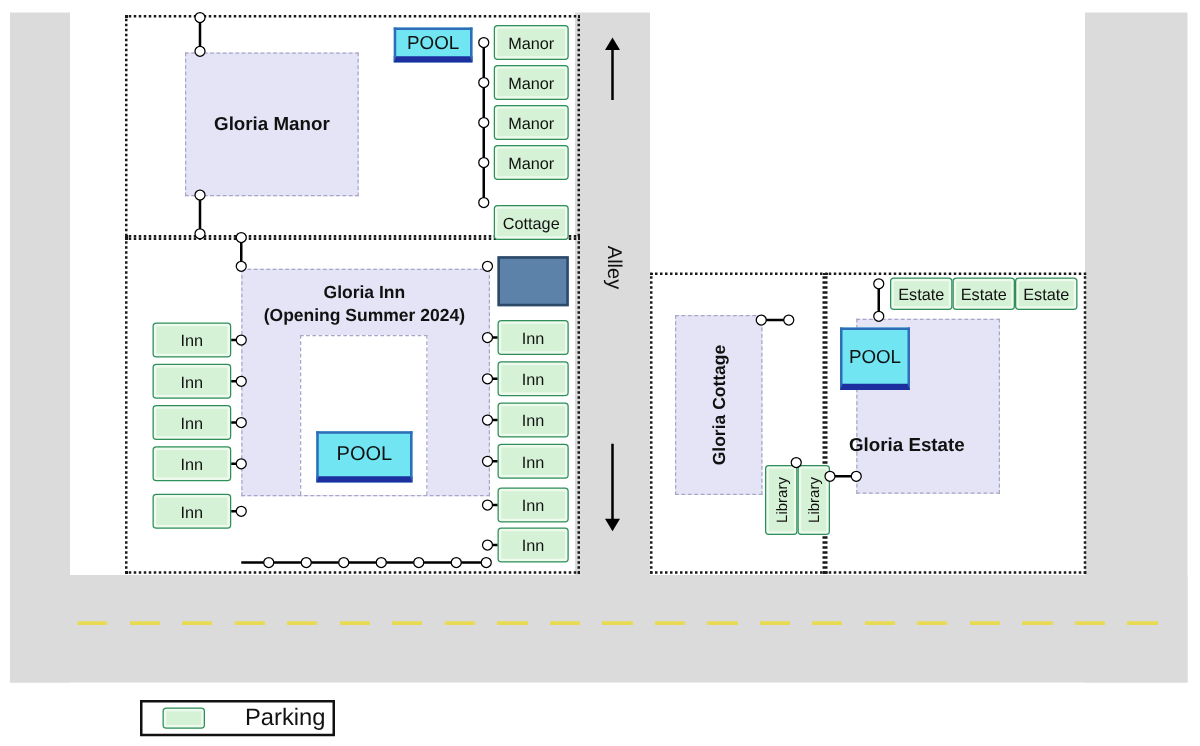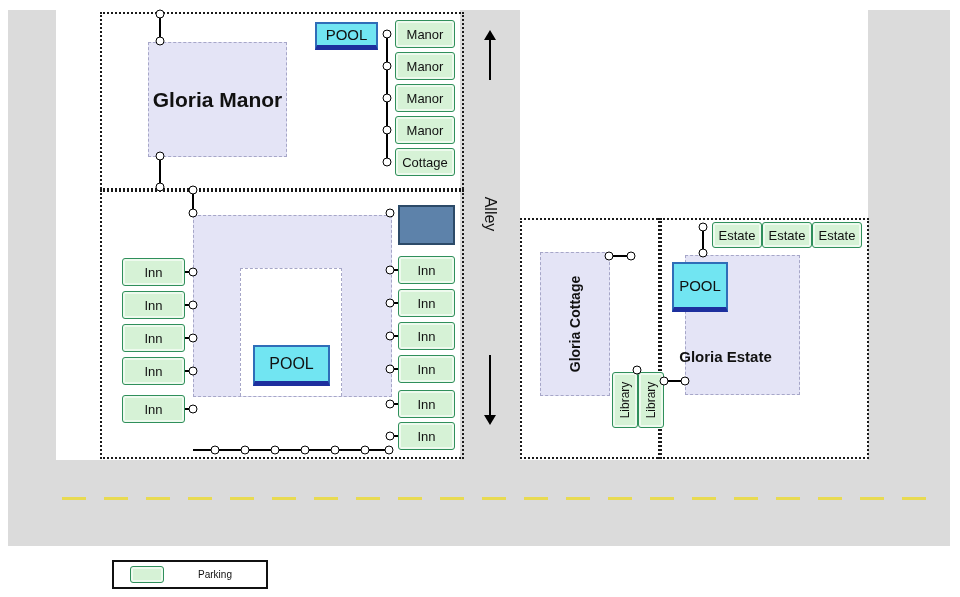--- a/index.html
+++ b/index.html
@@ -5,21 +5,21 @@
   html,body{margin:0;padding:0;background:#fff;}
   #map{position:relative;width:960px;height:597px;background:#ffffff;
        font-family:"Liberation Sans",sans-serif;color:#111;overflow:hidden;}
   .abs{position:absolute;}
   .road{position:absolute;background:#dbdbdb;z-index:0;}
   .lane{position:absolute;height:3px;z-index:1;
         background:repeating-linear-gradient(90deg,#e8da52 0 24px,transparent 24px 42px);}
   .block{position:absolute;border:2px dotted #1a1a1a;z-index:1;}
   .building{position:absolute;background:#e4e4f6;border:1px dashed #a6a6c8;
             display:flex;align-items:center;justify-content:center;text-align:center;z-index:2;}
-  .bname{font-weight:bold;font-size:21px;}
+  .bname{font-weight:bold;font-size:15px;}
   .notch{position:absolute;background:#fff;border:1px dashed #a6a6c8;border-bottom:none;z-index:3;}
   .parking{background:#d6f2d6;border:1.5px solid #2f8f5b;border-radius:3px;
            box-shadow:inset 0 0 0 2px #eefaee;display:flex;align-items:center;
            justify-content:center;font-size:13px;z-index:4;box-sizing:border-box;}
   .pool{position:absolute;background:#71e5f2;border:2px solid #2f6db8;border-bottom:5px solid #1d2f9e;
         display:flex;align-items:center;justify-content:center;font-size:15px;z-index:5;box-sizing:border-box;}
   .rot90{transform:rotate(90deg);white-space:nowrap;display:inline-block;}
   .rotm90{transform:rotate(-90deg);white-space:nowrap;display:inline-block;}
   .dot{position:absolute;width:7px;height:7px;background:#fff;border:1px solid #000;
        border-radius:50%;transform:translate(-50%,-50%);z-index:8;}
@@ -30,21 +30,21 @@
   .arrow .stem{position:absolute;left:6px;width:2px;background:#000;}
   .arrow .head-up{position:absolute;top:0;left:1px;width:0;height:0;
        border-left:6px solid transparent;border-right:6px solid transparent;border-bottom:10px solid #000;}
   .arrow .head-down{position:absolute;bottom:0;left:1px;width:0;height:0;
        border-left:6px solid transparent;border-right:6px solid transparent;border-top:10px solid #000;}
   .alleylabel{position:absolute;display:flex;align-items:center;justify-content:center;
        font-size:16px;z-index:2;}
   .legend{position:absolute;background:#fff;border:2px solid #111;display:flex;
        align-items:center;z-index:6;box-sizing:border-box;}
   .legend .swatch{width:34px;height:17px;margin-left:16px;}
-  .legend .ltext{flex:1;text-align:center;font-size:10px;}
+  .legend .ltext{flex:1;text-align:left;font-size:19px;padding-left:32px;}
   .innname{position:absolute;text-align:center;font-weight:bold;font-size:14px;line-height:1.35;z-index:3;}
   .estname{position:absolute;text-align:center;font-weight:bold;font-size:15px;z-index:6;}
 </style>
 </head>
 <body>
 
 <div id="map">
 
   <div class="road" style="left:8px;top:10px;width:48px;height:536px;"></div>
   <div class="road" style="left:868px;top:10px;width:82px;height:536px;"></div>
@@ -80,26 +80,30 @@
     </div>
   <div class="parking abs" style="left:395px;top:52px;width:60px;height:28px;">
       <span>Manor</span>
     </div>
   <div class="parking abs" style="left:395px;top:84px;width:60px;height:28px;">
       <span>Manor</span>
     </div>
   <div class="parking abs" style="left:395px;top:116px;width:60px;height:28px;">
       <span>Manor</span>
     </div>
-  <div class="parking abs" style="left:395px;top:148px;width:60px;height:28px;">
+  <div class="parking abs" style="left:395px;top:164px;width:60px;height:28px;">
       <span>Cottage</span>
     </div>
 
   <div class="building" style="left:193px;top:215px;width:197px;height:180px;"></div>
   <div class="notch" style="left:240px;top:268px;width:100px;height:127px;"></div>
+  <div class="innname" style="left:193px;top:224px;width:197px;">
+    <div>Gloria Inn</div>
+    <div>(Opening Summer 2024)</div>
+  </div>
   <div class="pool" style="left:253px;top:345px;width:77px;height:41px;font-size:16px;">
     <span>POOL</span>
   </div>
   <div class="darkbox" style="left:398px;top:205px;width:57px;height:40px;"></div>
 
   <div class="parking abs" style="left:122px;top:258px;width:63px;height:28px;">
       <span>Inn</span>
     </div>
   <div class="parking abs" style="left:122px;top:291px;width:63px;height:28px;">
       <span>Inn</span>

